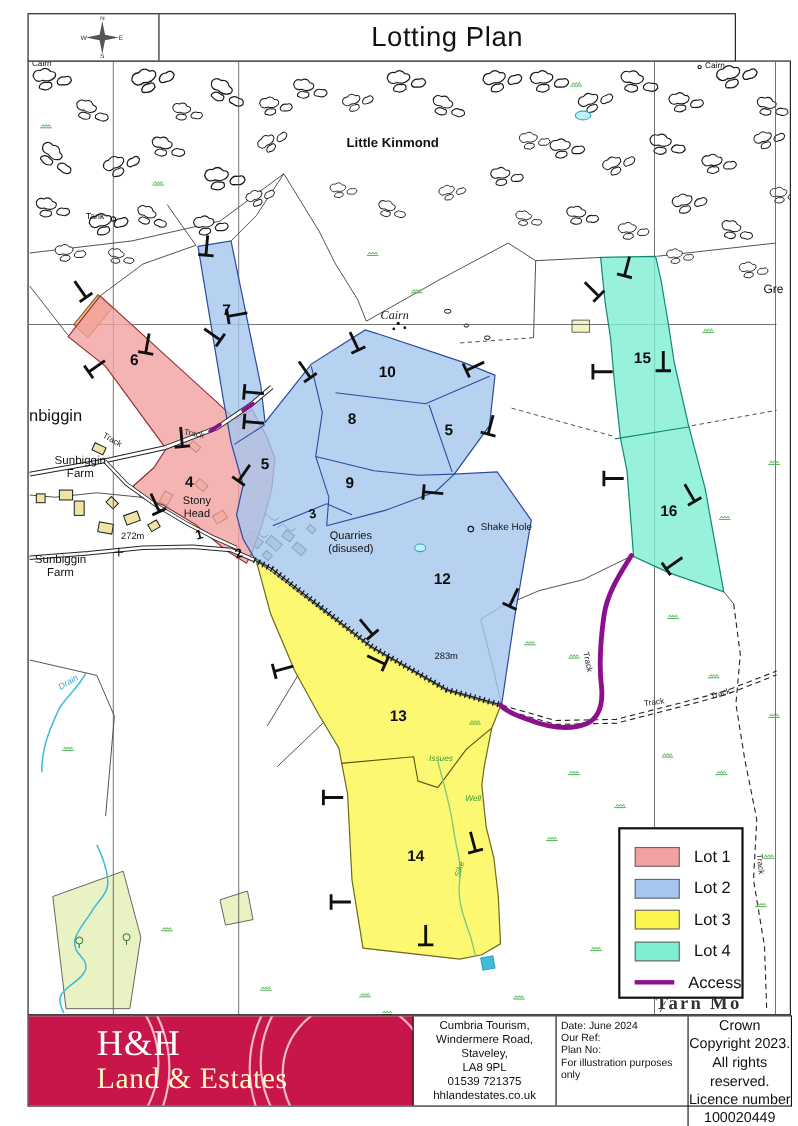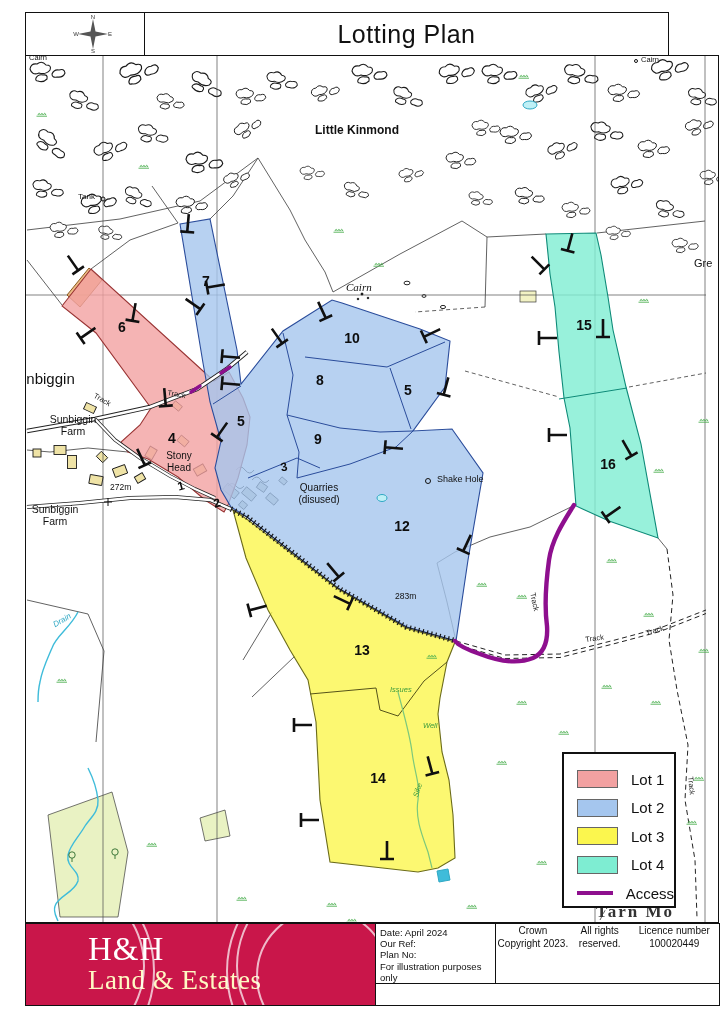--- a/index.html
+++ b/index.html
@@ -40,22 +40,22 @@
   .swirl{position:absolute;border:2px solid rgba(255,255,255,.7);border-radius:50%;}
   #logo-l1{font-family:"Liberation Serif",serif;font-size:33px;color:#fff;line-height:1;letter-spacing:1px;}
   #logo-l2{font-family:"Liberation Serif",serif;font-size:27px;color:#fef9c3;line-height:1.1;letter-spacing:.5px;}
   #addr-box{width:130px;border-right:1.6px solid #111;box-sizing:border-box;
             display:flex;flex-direction:column;justify-content:center;text-align:center;
             font-size:10.5px;line-height:1.22;}
   #right-box{flex:1;display:flex;flex-direction:column;}
   #right-top{flex:1;display:flex;border-bottom:1.6px solid #111;}
   #ref-box{width:120px;border-right:1.6px solid #111;box-sizing:border-box;
            font-size:9.5px;line-height:1.18;padding:3px 2px 0 4px;}
-  #copy-box{flex:1;display:flex;justify-content:center;
-            text-align:center;font-size:10px;line-height:1.3;}
+  #copy-box{flex:1;display:flex;flex-direction:column;justify-content:center;
+            text-align:center;font-size:13px;line-height:1.3;}
   #right-bottom{height:26px;}
 </style>
 </head>
 <body>
 
 <div id="page">
 
   <div id="map-layer">
     <svg id="map-svg" width="725" height="1024" viewBox="0 0 725 1024">
       <defs>
@@ -428,24 +428,32 @@
   <div id="footer">
     <div id="logo-box">
       <div class="swirl" style="width:170px;height:170px;left:-55px;top:-45px;"></div>
       <div class="swirl" style="width:210px;height:210px;left:-85px;top:-60px;"></div>
       <div class="swirl" style="width:180px;height:180px;right:-45px;top:-50px;"></div>
       <div class="swirl" style="width:220px;height:220px;right:-75px;top:-65px;"></div>
       <div class="swirl" style="width:130px;height:130px;right:-15px;top:-15px;"></div>
       <span id="logo-l1">H&amp;H</span>
       <span id="logo-l2">Land &amp; Estates</span>
     </div>
+    <div id="addr-box">
+      <span>Cumbria Tourism,</span>
+      <span>Windermere Road,</span>
+      <span>Staveley,</span>
+      <span>LA8 9PL</span>
+      <span>01539 721375</span>
+      <span>hhlandestates.co.uk</span>
+    </div>
     <div id="right-box">
       <div id="right-top">
         <div id="ref-box">
-          <div>Date: April 2024</div>
+          <div>Date: June 2024</div>
           <div>Our Ref:</div>
           <div>Plan No:</div>
           <div>For illustration purposes</div>
           <div>only</div>
         </div>
         <div id="copy-box">
           <span>Crown Copyright 2023.</span>
           <span>All rights reserved.</span>
           <span>Licence number 100020449</span>
         </div>

